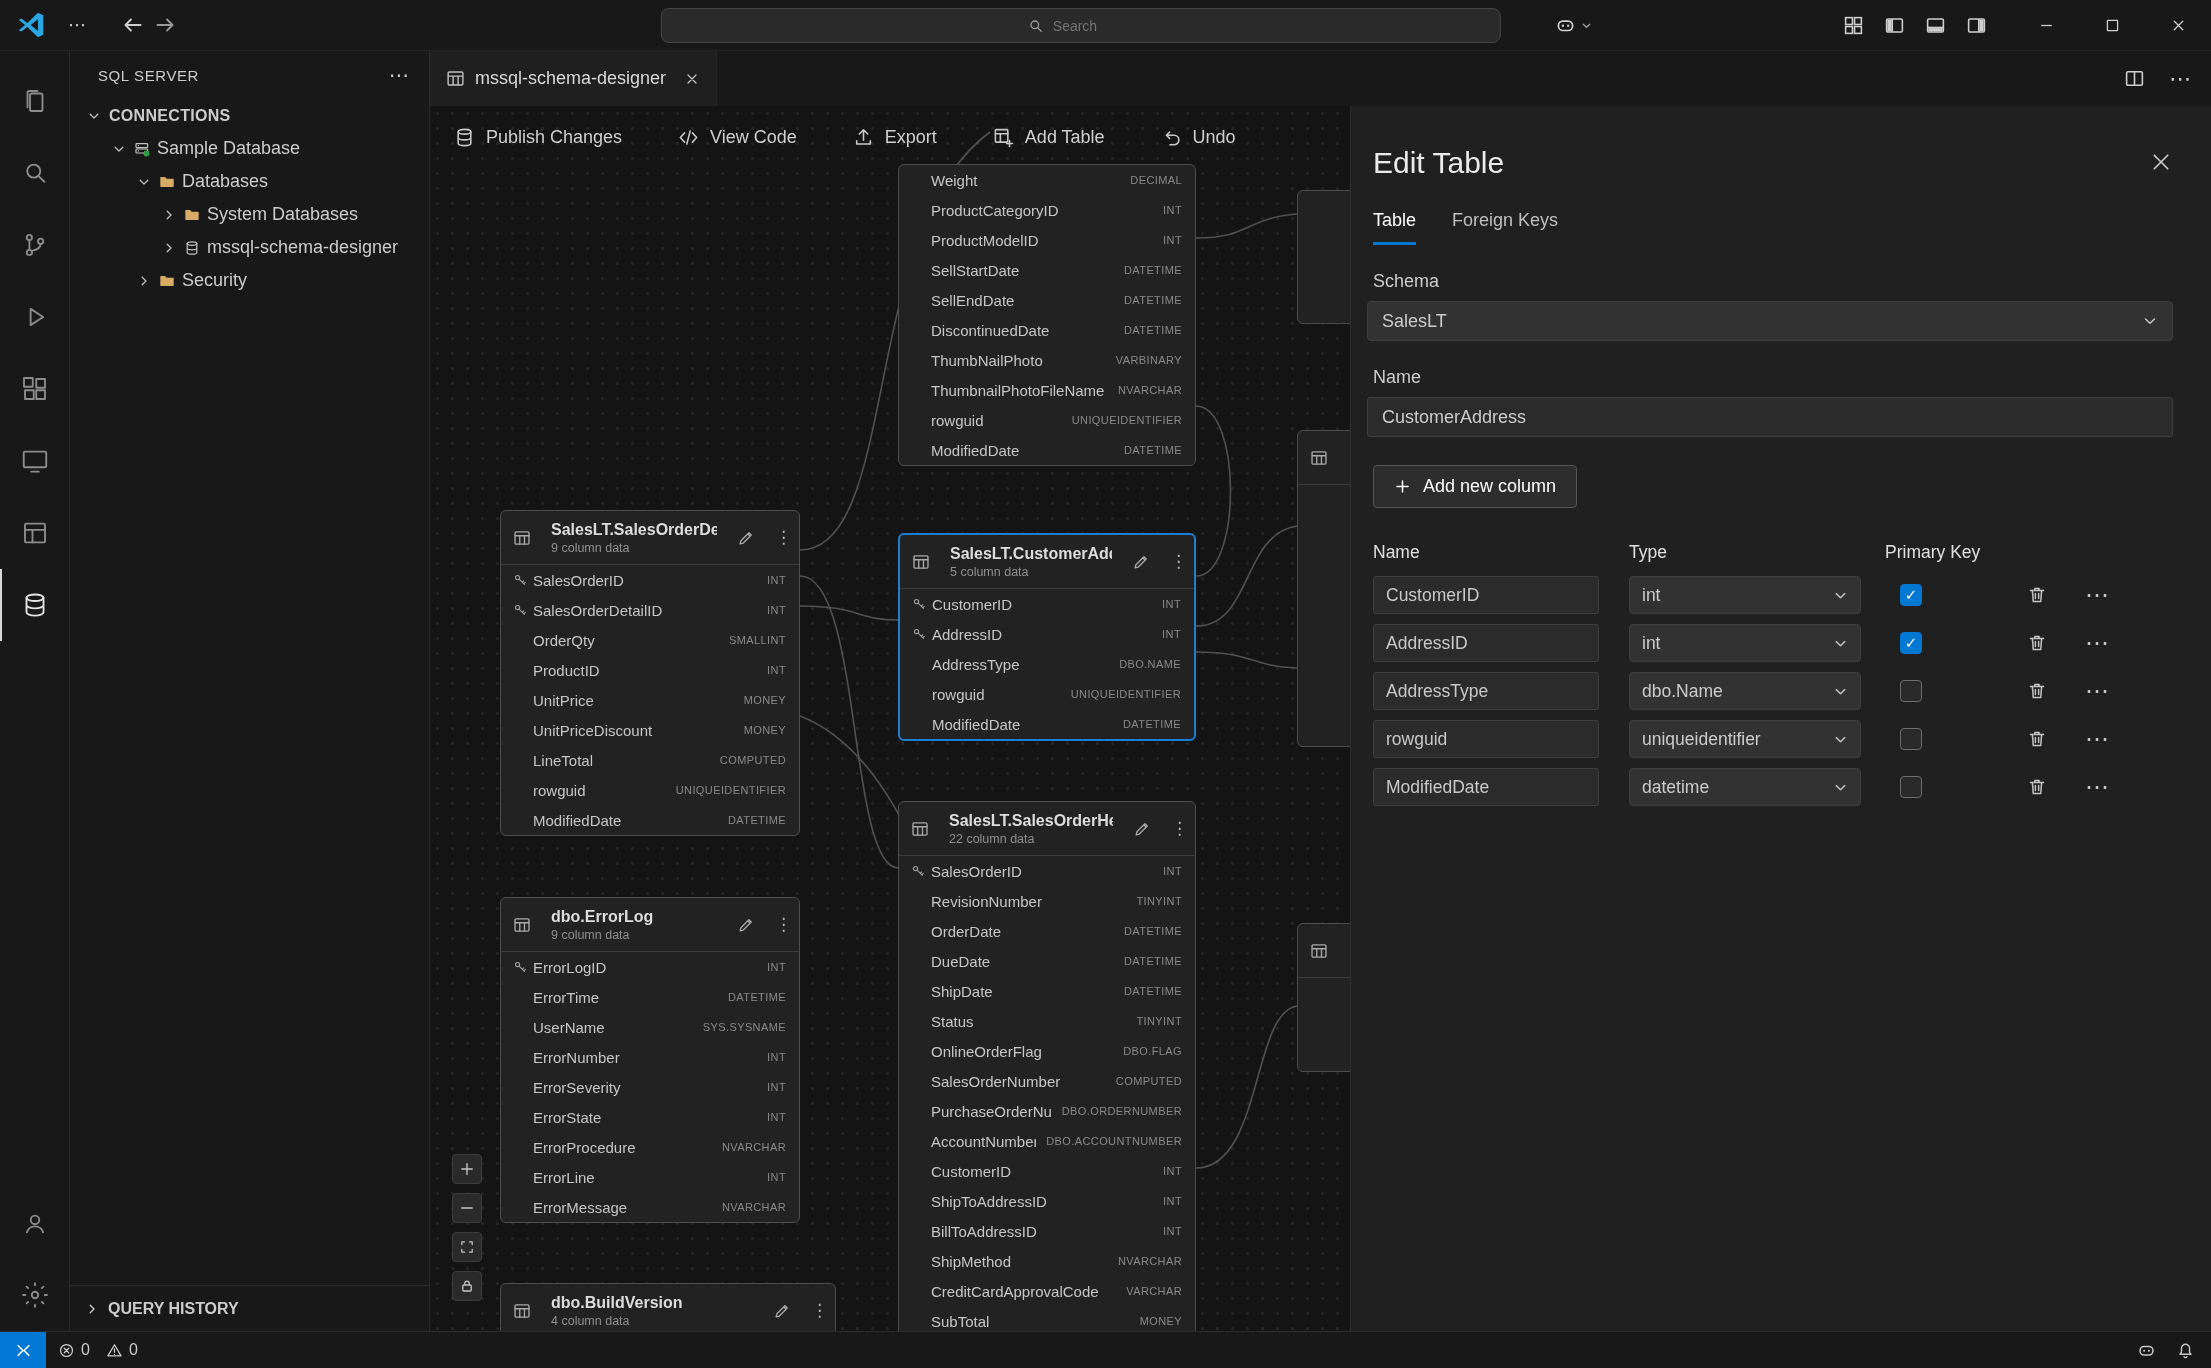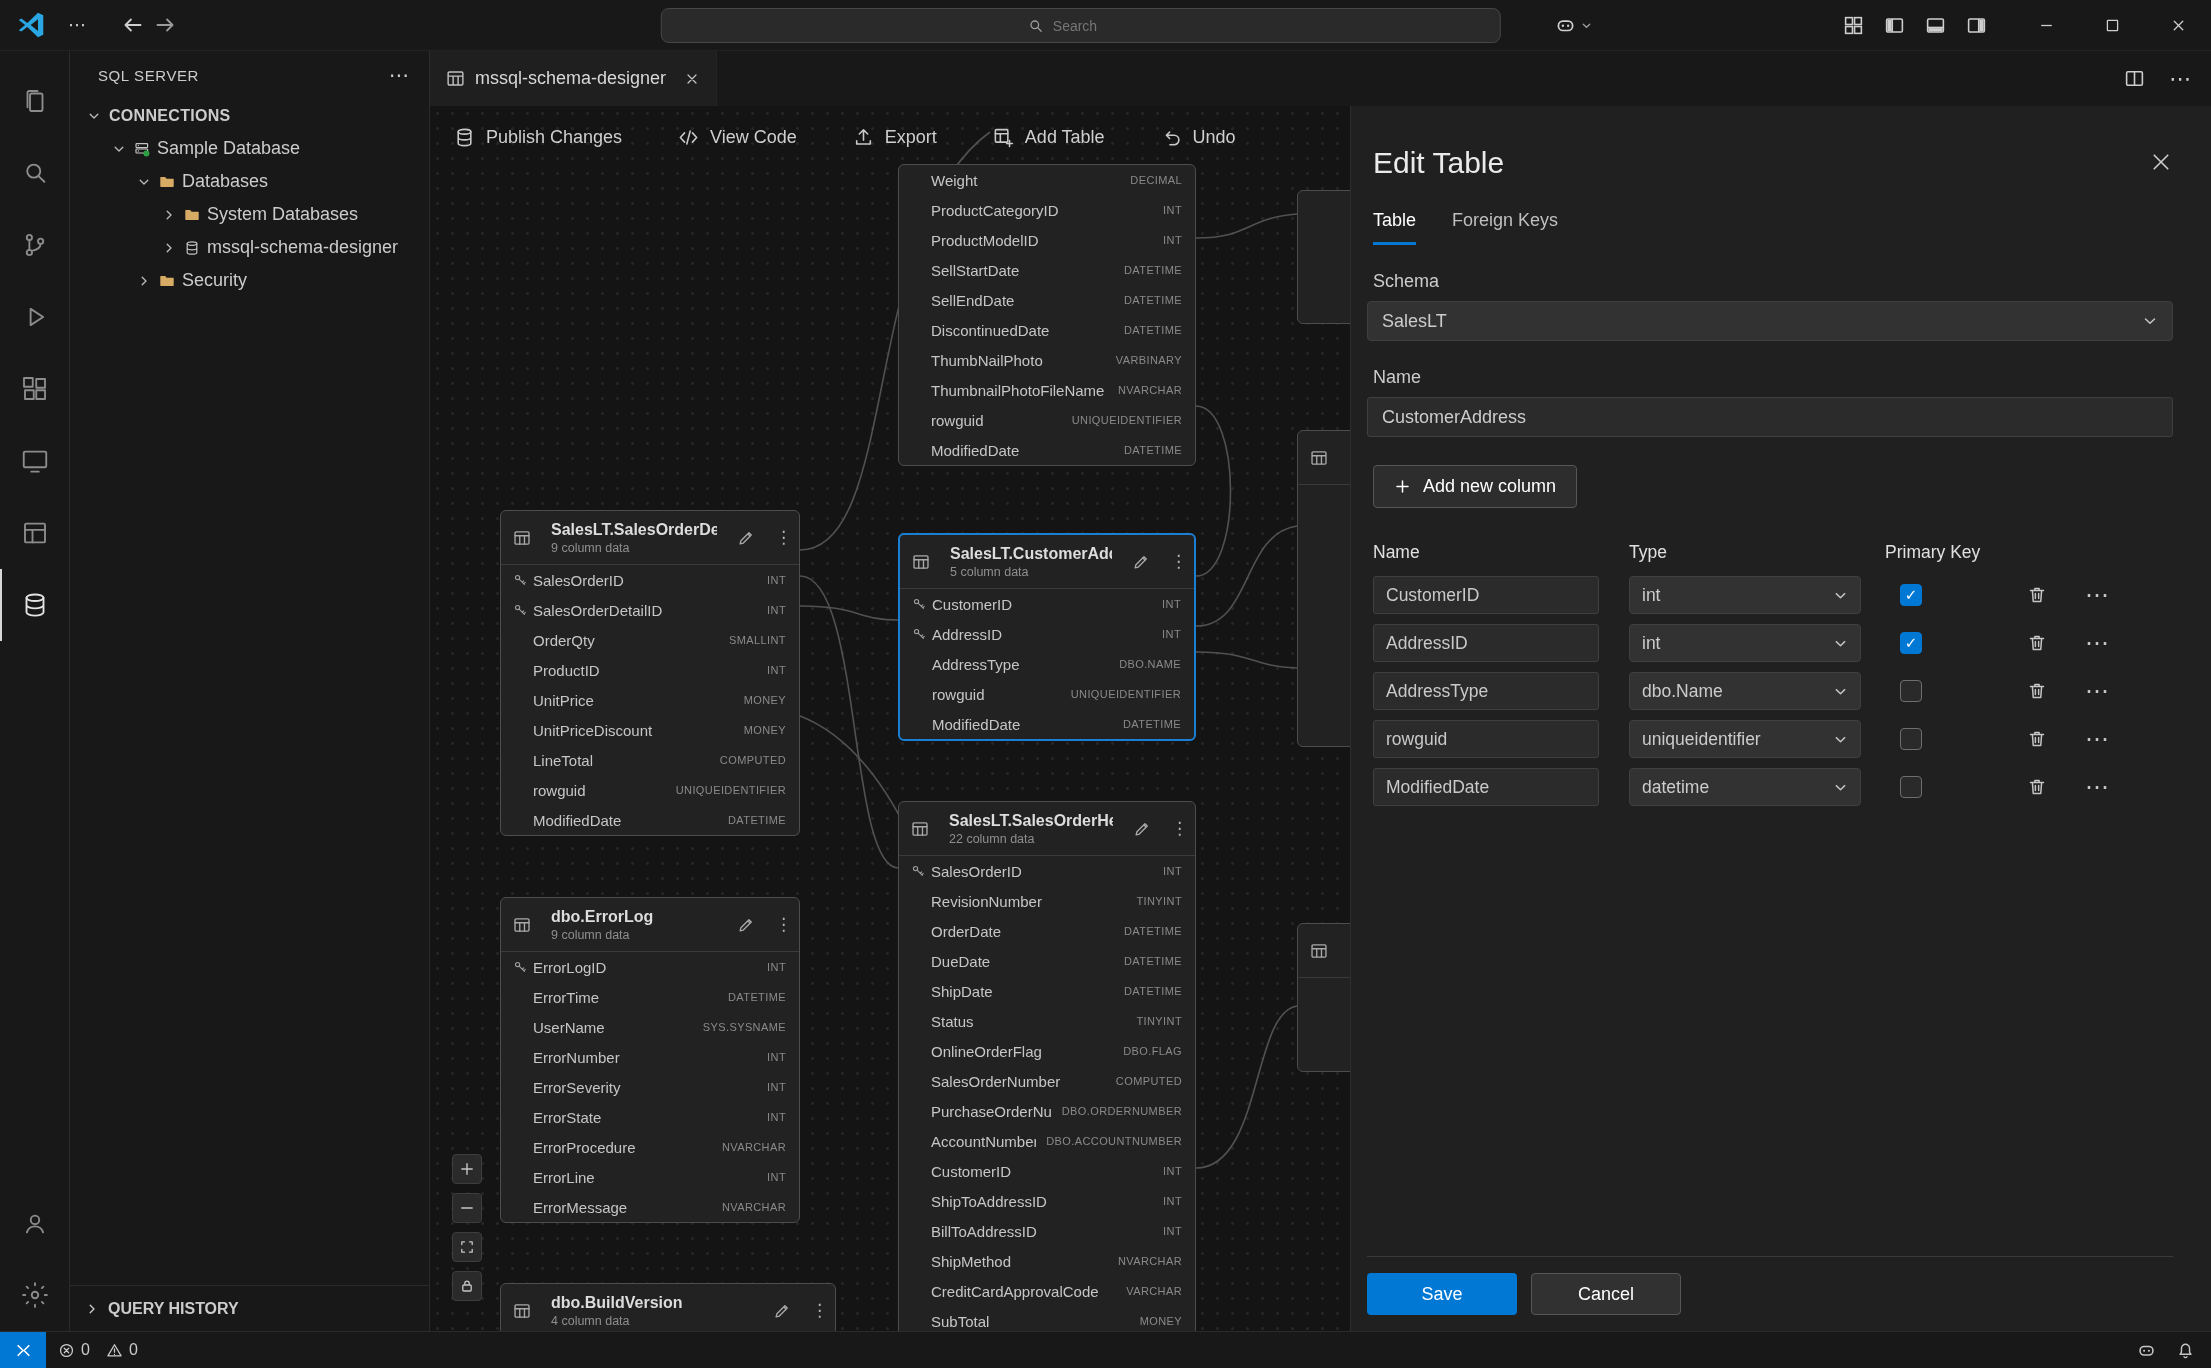--- a/index.html
+++ b/index.html
@@ -1099,27 +1099,20 @@
                   <span class="i">
                     <svg viewBox="0 0 16 16" fill="none" stroke="currentColor" stroke-width="1.2" stroke-linecap="round" stroke-linejoin="round">
                       <path d="M2.8 4.3h10.4M6.3 4.3V2.8h3.4v1.5M4.3 4.3l.7 8.9h6l.7-8.9M6.7 6.8v4M9.3 6.8v4"></path>
                     </svg>
                   </span>
                 </div>
                 <div class="icon-btn dots">⋯</div>
               </div>
             </div>
 
-          <div class="panel-footer">
-            <div class="pf-divider"></div>
-            <div class="pf-buttons">
-              <button class="btn btn-primary">Save</button>
-              <button class="btn btn-secondary">Cancel</button>
-            </div>
-          </div>
         </div>
       </div>
     </div>
   </div>
 
   <div class="statusbar">
     <div class="remote-btn">
         <span class="i">
           <svg viewBox="0 0 16 16" fill="none" stroke="currentColor" stroke-width="1.5" stroke-linecap="round" stroke-linejoin="round">
             <path d="M3 3.5 7.5 8 3 12.5M13 3.5 8.5 8l4.5 4.5"></path>

